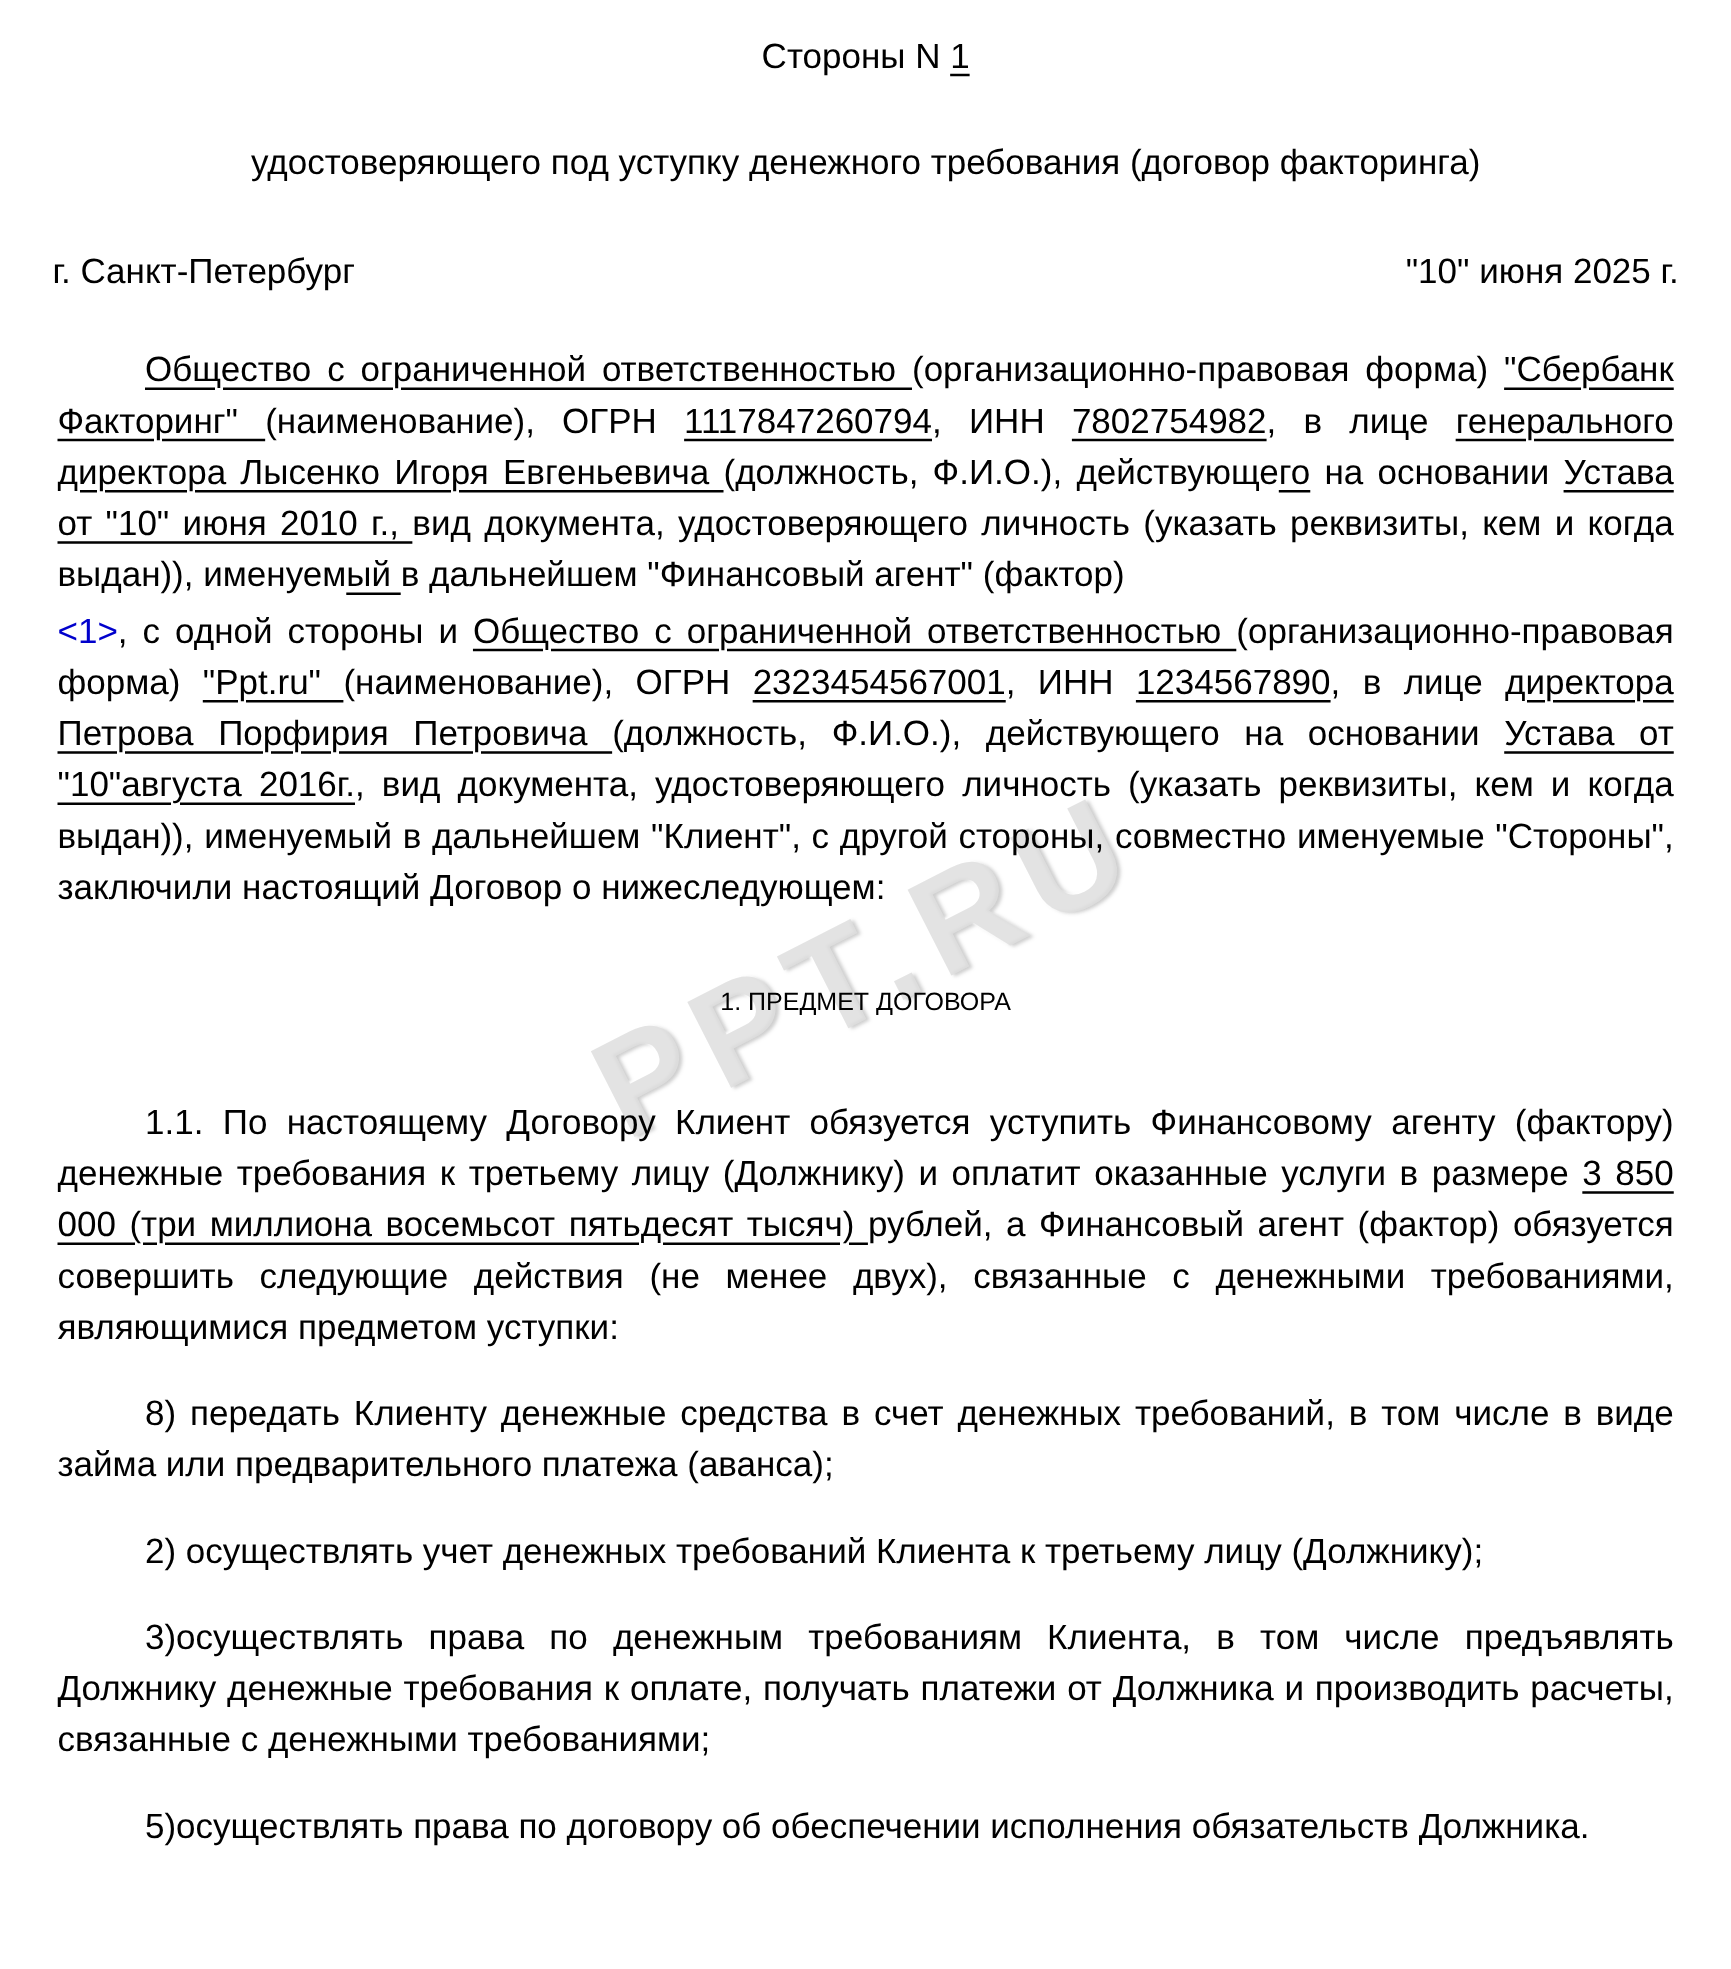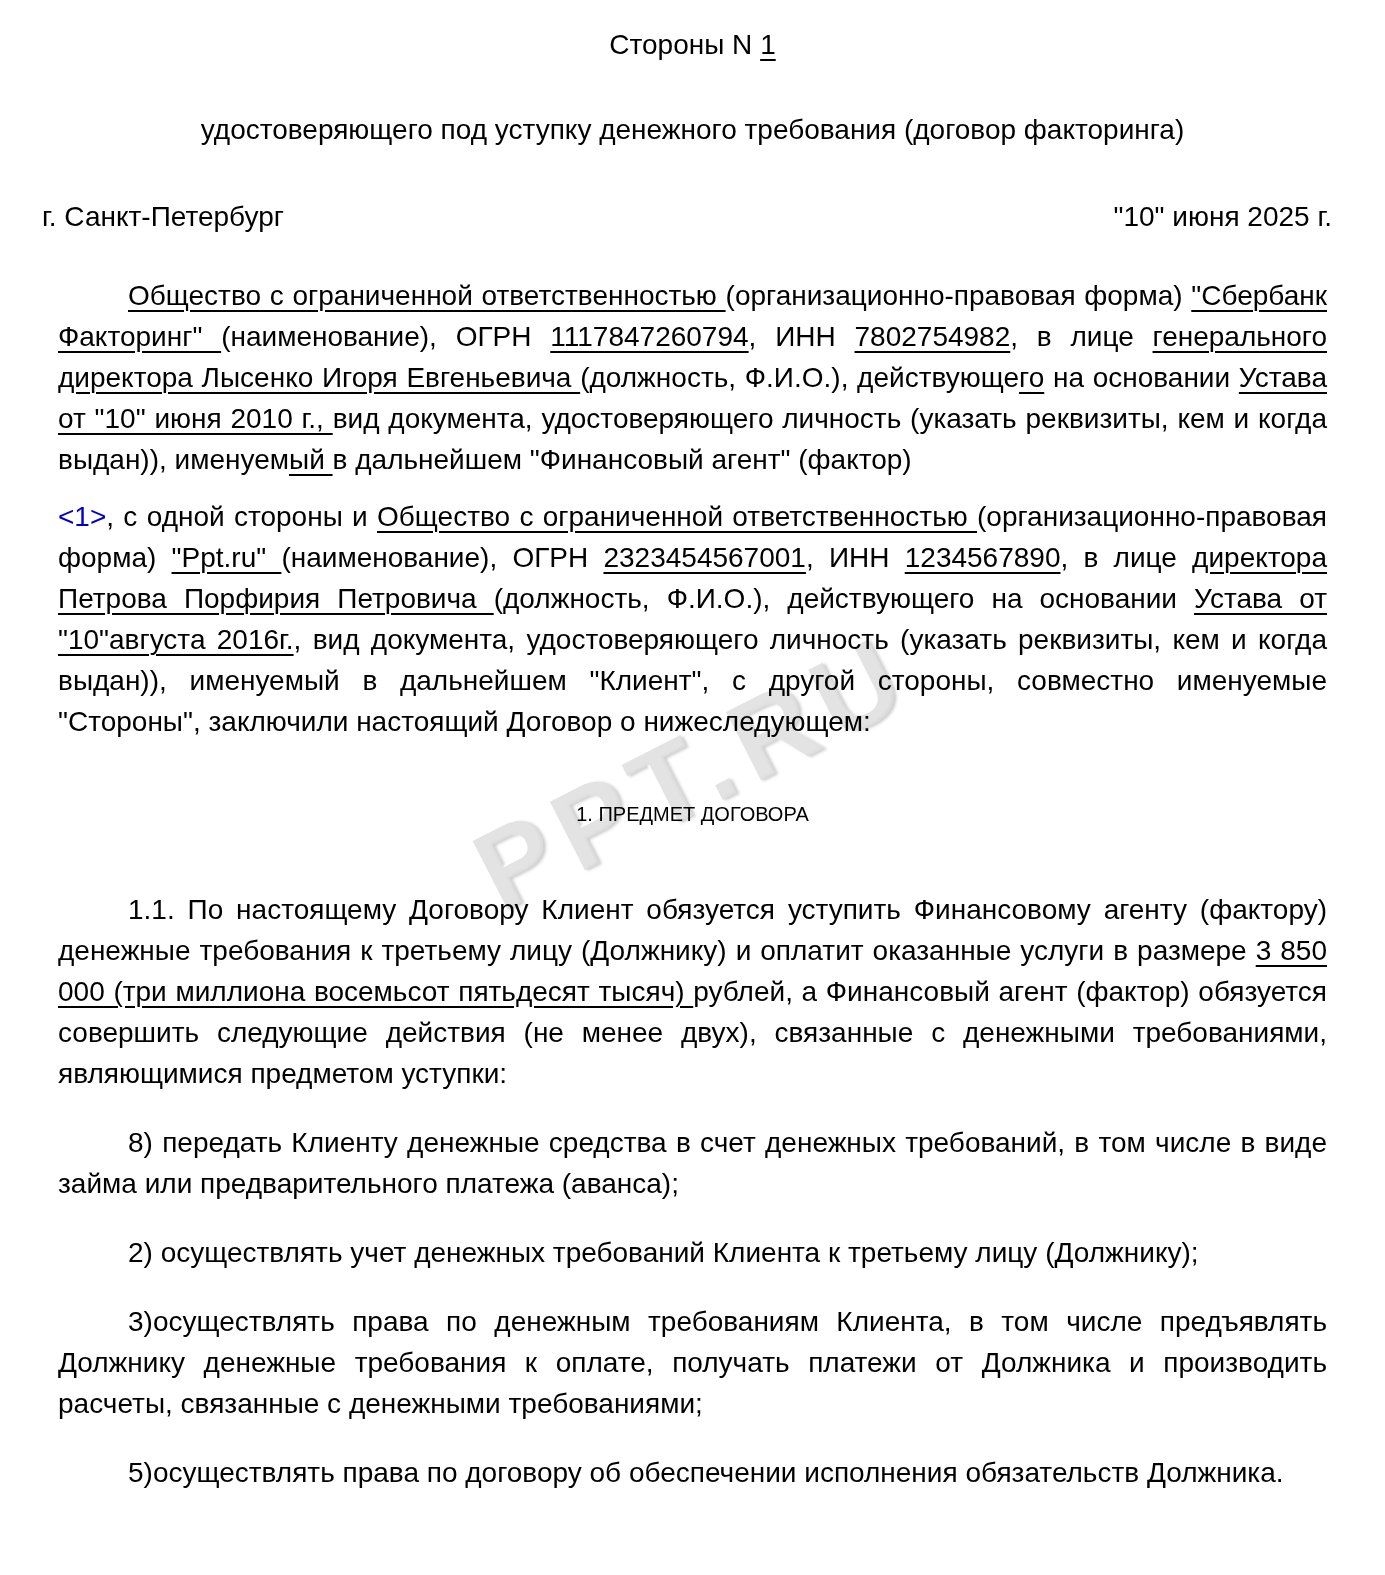--- a/index.html
+++ b/index.html
@@ -30,25 +30,25 @@
     margin: 0 0 44px 0;
   }
   .doc-subtitle {
     text-align: center;
     margin: 0 0 46px 0;
   }
   .meta-row {
     display: flex;
     justify-content: space-between;
     align-items: baseline;
-    margin: 0 11px 38px 0;
+    margin: 0 0 38px 0;
     gap: 26px;
   }
   .para {
-    margin: 16px;
+    margin: 4px;
     text-align: justify;
   }
   .para.indent { text-indent: 70px; }
   .para.spaced { margin-top: 28px; }
   .section-heading {
     text-align: center;
     font-size: 20px;
     margin: 52px 0 54px 0;
   }
   .u {

